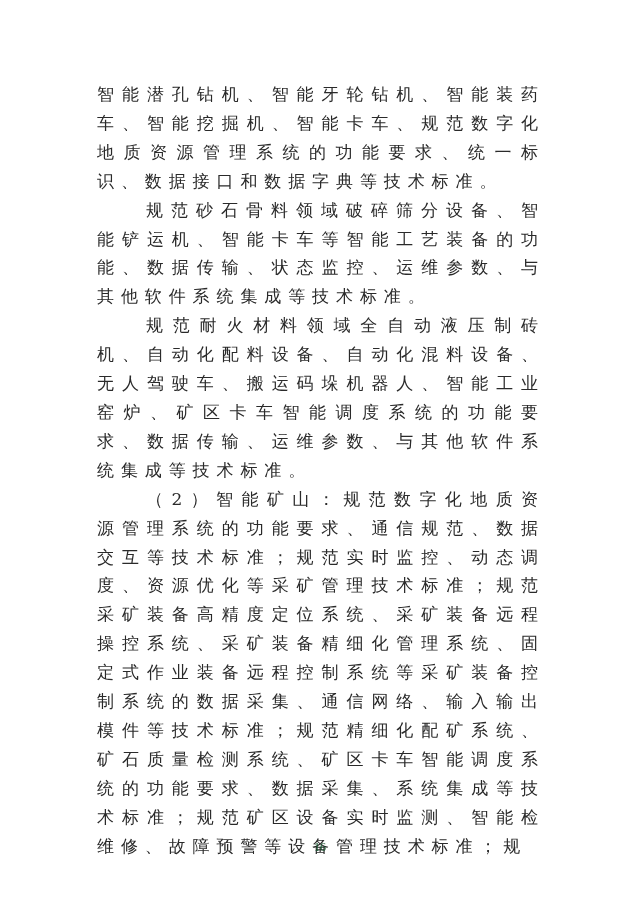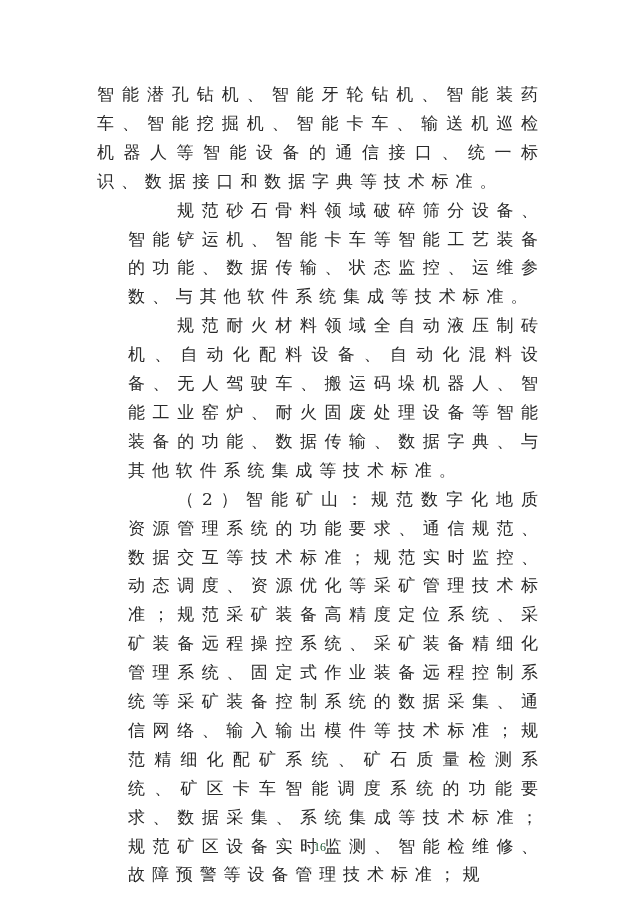--- a/index.html
+++ b/index.html
@@ -15,34 +15,34 @@
       top: 80px;
       width: 448px;
       font-family: "DejaVu Serif", "Liberation Serif", serif;
       font-size: 17px;
       line-height: 28.9px;
       color: #2a2a2a;
       letter-spacing: 6.9px;
       text-align: justify;
     }
     .para { margin: 0; }
-    .para.indent { text-indent: 49px; margin-left: 31px; }
+    .para.indent { text-indent: 49px; }
     .page-number {
       position: absolute;
       left: 0; width: 640px;
       top: 840px;
       text-align: center;
       font-family: "Liberation Serif", "DejaVu Serif", serif;
       font-size: 12px;
       color: #14532d;
     }
   </style>
 </head>
 <body>
 
 <div class="page">
-  <p class="para">智能潜孔钻机、智能牙轮钻机、智能装药车、智能挖掘机、智能卡车、输送机巡检机器人等智能设备的通信接口、统一标识、数据接口和数据字典等技术标准。</p>
+  <p class="para">智能潜孔钻机、智能牙轮钻机、智能装药车、智能挖掘机、智能卡车、规范数字化地质资源管理系统的功能要求、统一标识、数据接口和数据字典等技术标准。</p>
   <p class="para indent">规范砂石骨料领域破碎筛分设备、智能铲运机、智能卡车等智能工艺装备的功能、数据传输、状态监控、运维参数、与其他软件系统集成等技术标准。</p>
-  <p class="para indent">规范耐火材料领域全自动液压制砖机、自动化配料设备、自动化混料设备、无人驾驶车、搬运码垛机器人、智能工业窑炉、耐火固废处理设备等智能装备的功能、数据传输、数据字典、与其他软件系统集成等技术标准。</p>
+  <p class="para indent">规范耐火材料领域全自动液压制砖机、自动化配料设备、自动化混料设备、无人驾驶车、搬运码垛机器人、智能工业窑炉、矿区卡车智能调度系统的功能要求、数据传输、运维参数、与其他软件系统集成等技术标准。</p>
   <p class="para indent">（2）智能矿山：规范数字化地质资源管理系统的功能要求、通信规范、数据交互等技术标准；规范实时监控、动态调度、资源优化等采矿管理技术标准；规范采矿装备高精度定位系统、采矿装备远程操控系统、采矿装备精细化管理系统、固定式作业装备远程控制系统等采矿装备控制系统的数据采集、通信网络、输入输出模件等技术标准；规范精细化配矿系统、矿石质量检测系统、矿区卡车智能调度系统的功能要求、数据采集、系统集成等技术标准；规范矿区设备实时监测、智能检维修、故障预警等设备管理技术标准；规</p>
 </div>
 
 <div class="page-number">16</div>
 
 </body></html>

